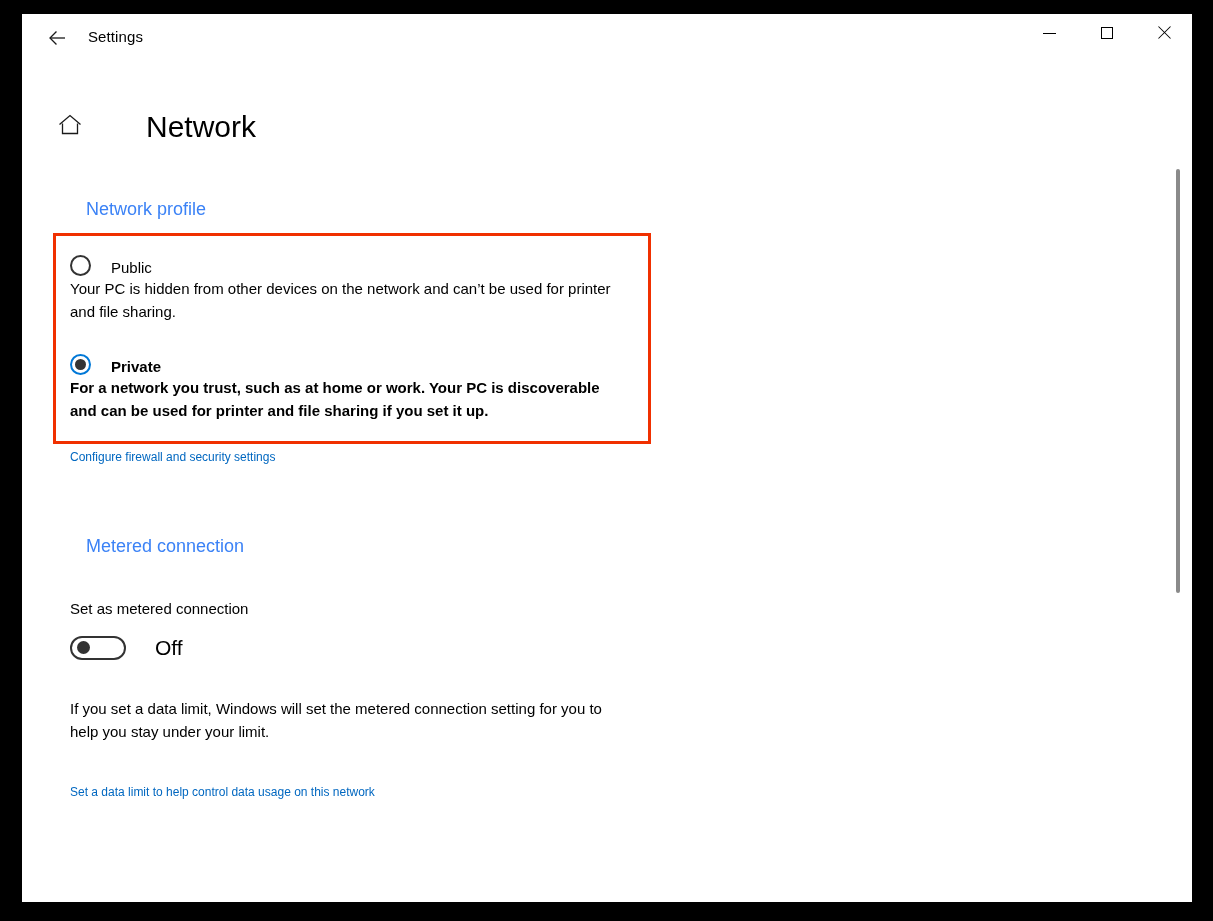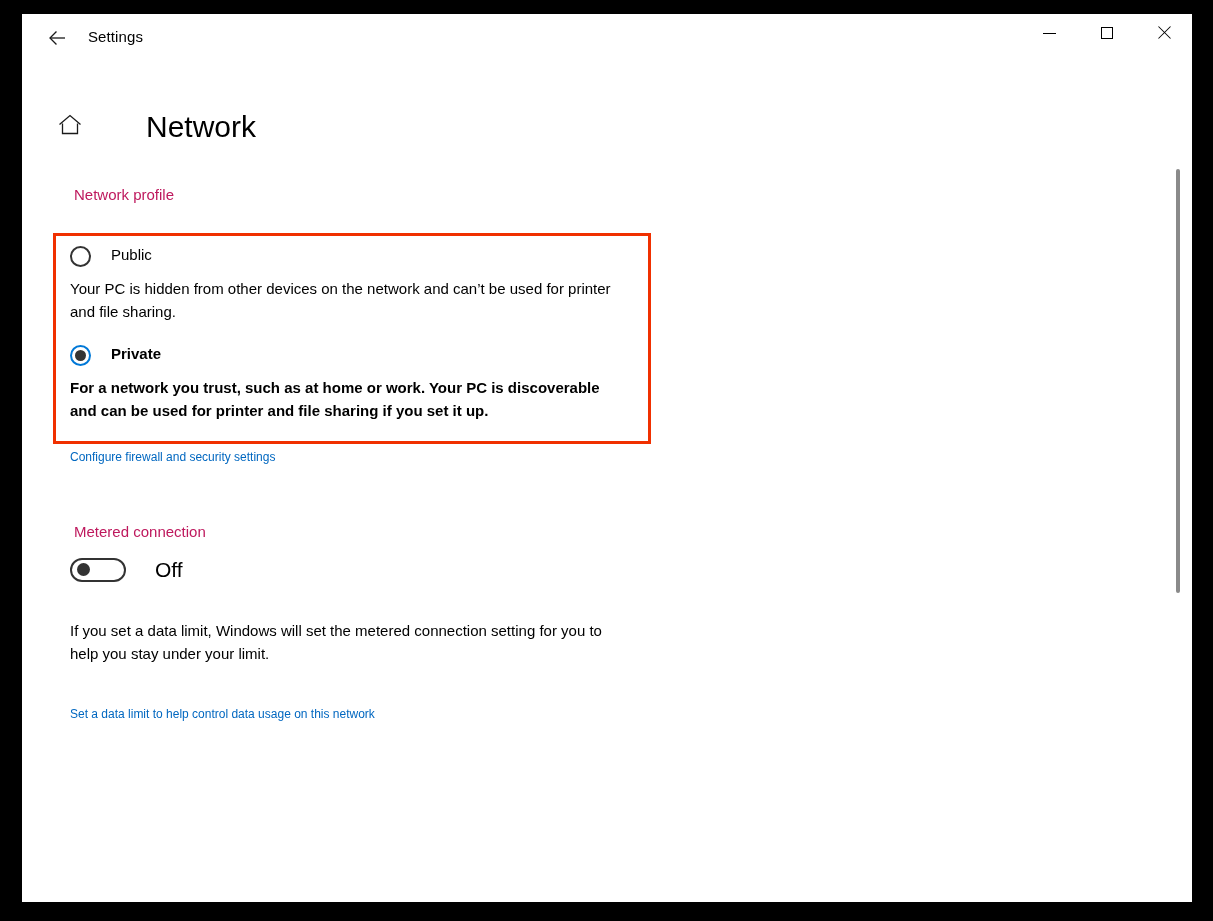--- a/index.html
+++ b/index.html
@@ -111,24 +111,24 @@
   }
 
   
   .content {
     position: absolute;
     left: 48px;
     top: 168px;
     width: 1000px;
   }
   .section-heading {
-    font-size: 15px;
+    font-size: 18px;
     font-weight: 400;
-    color: #be185d;
-    margin: 4px;
+    color: #3b82f6;
+    margin: 16px;
     line-height: 1.25;
   }
   .body-text {
     font-size: 15px;
     color: #000000;
     line-height: 1.55;
     margin: 0;
   }
   .link {
     font-size: 12px;
@@ -152,21 +152,21 @@
 
   
   .profile-group {
     position: absolute;
     left: 48px;
     top: 232px;
     width: 580px;
   }
   .radio-row {
     display: flex;
-    align-items: flex-start;
+    align-items: flex-end;
     height: 30px;
   }
   .radio {
     width: 21px;
     height: 21px;
     border-radius: 50%;
     box-sizing: border-box;
     border: 2px solid #333333;
     background: #ffffff;
     flex: 0 0 auto;
@@ -339,20 +339,21 @@
   </div>
 
   <div class="firewall-link-wrap">
     <a class="link">Configure firewall and security settings</a>
   </div>
 
   <div class="metered">
     <h2 class="section-heading">Metered connection</h2>
 
 
+    <div class="body-text metered-sub-label">Set as metered connection</div>
 
     <div class="toggle-row">
       <div class="toggle">
         <span class="knob"></span>
       </div>
       <span class="toggle-state">Off</span>
     </div>
 
     <p class="body-text limit-desc">If you set a data limit, Windows will set the metered connection setting for you to help you stay under your limit.</p>
 

